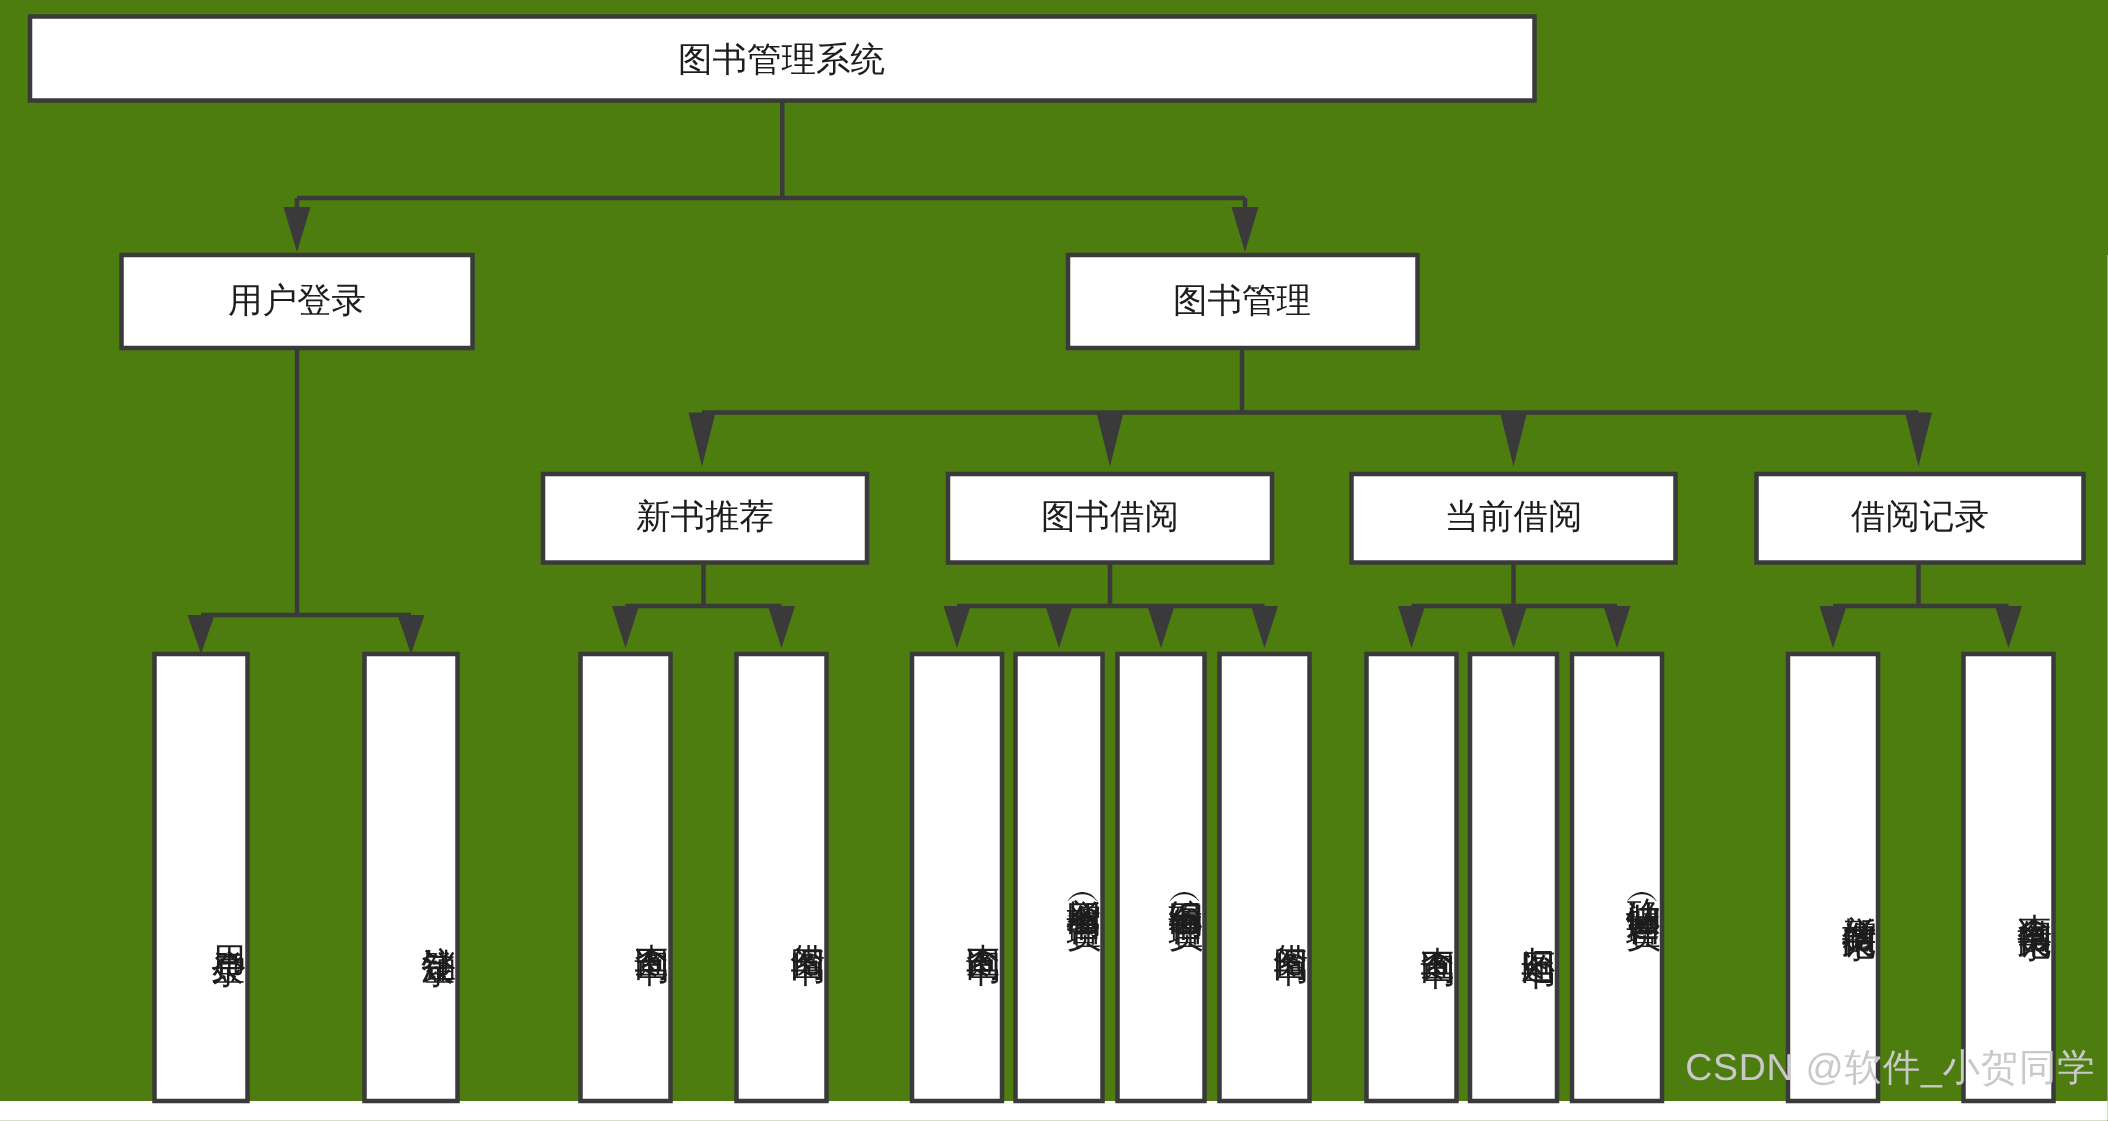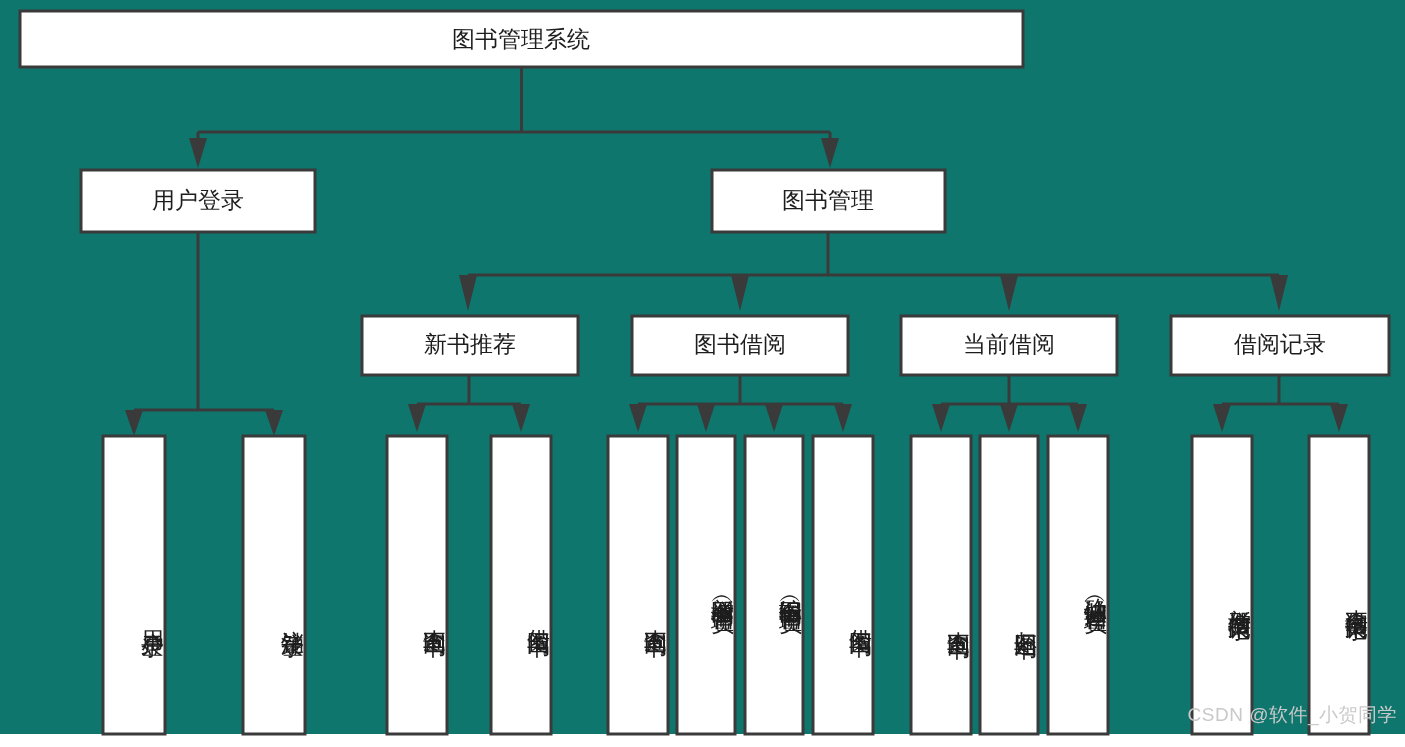--- a/index.html
+++ b/index.html
@@ -10,21 +10,21 @@
   body {
     width: 1405px;
     height: 747px;
     font-family: "Liberation Sans", "DejaVu Sans", sans-serif;
     overflow: hidden;
   }
   #diagram-root {
     position: relative;
     width: 1405px;
     height: 734px;
-    background: #0f766e;
+    background: #4d7c0f;
   }
   svg.diagram-canvas {
     position: absolute;
     left: 0;
     top: 0;
     width: 1405px;
     height: 747px;
   }
   .node-box {
     fill: #ffffff;
@@ -60,21 +60,21 @@
     align-items: flex-start;
     justify-content: center;
     white-space: nowrap;
     pointer-events: none;
   }
   .watermark {
     position: absolute;
     right: 8px;
     bottom: 6px;
     font-family: "Liberation Sans", "DejaVu Sans", sans-serif;
-    font-size: 19px;
+    font-size: 25px;
     color: #c9c9c9;
     letter-spacing: 0.5px;
     white-space: nowrap;
   }
 </style>
 </head>
 <body>
 
 <div id="diagram-root">
 

